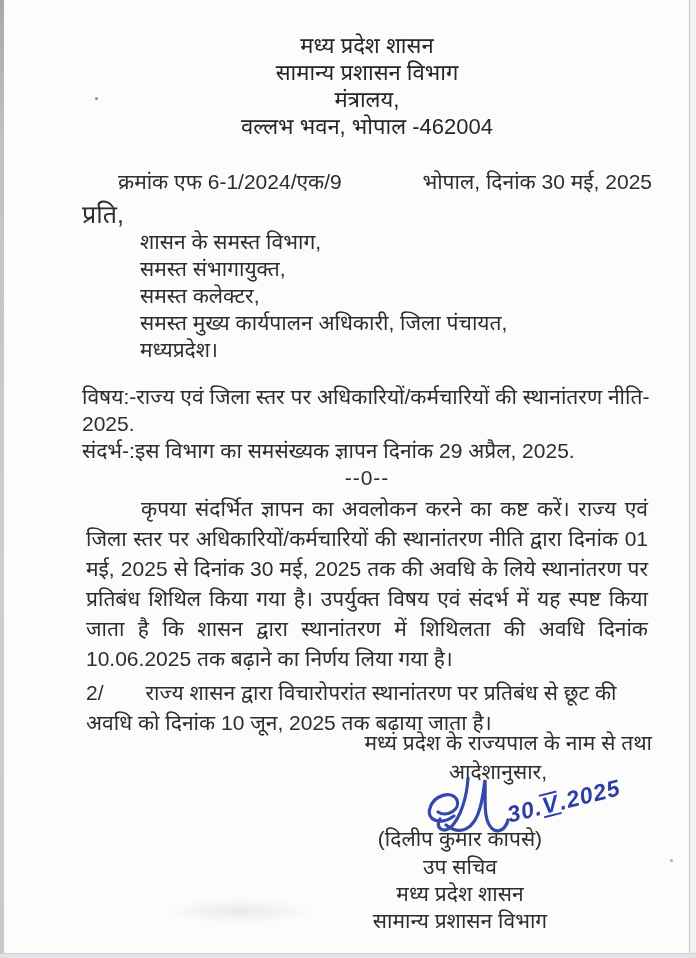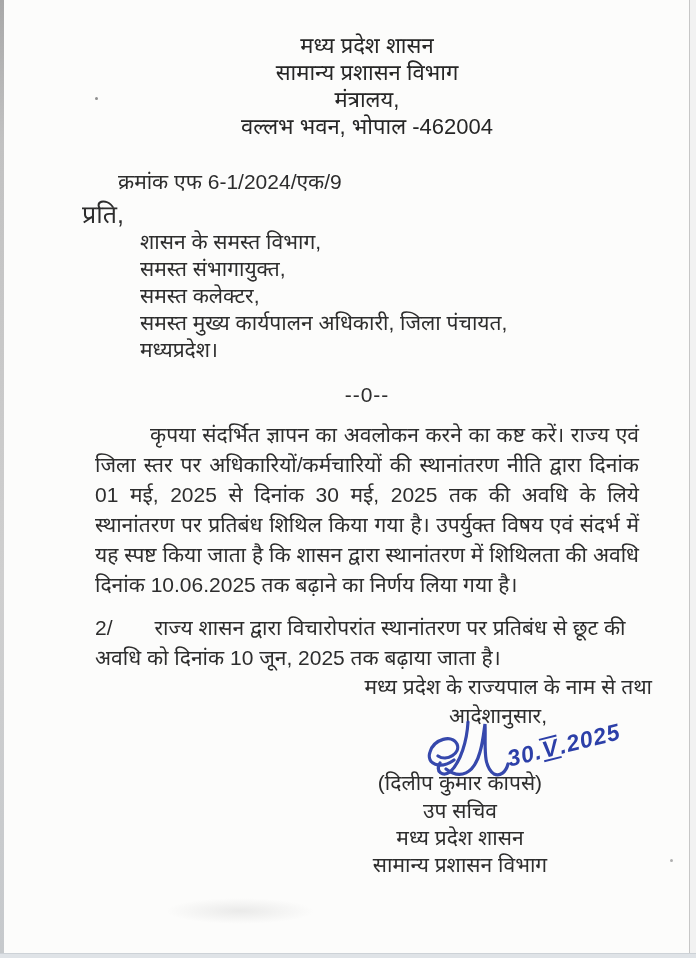--- a/index.html
+++ b/index.html
@@ -46,21 +46,21 @@
   }
   .refline{
     margin-top:28px;
     display:flex;justify-content:space-between;
     font-size:21px;line-height:27px;margin-left:36px;
   }
   .salutation{margin-top:6px;font-size:25px;line-height:27px;}
   .addressees{margin:0 0 0 58px;font-size:21px;line-height:27px;}
   .subject-block{margin-top:20px;font-size:21px;line-height:27px;}
   .divider{margin-top:2px;height:24px;text-align:center;font-size:21px;letter-spacing:1px;}
-  .para{font-size:21px;line-height:30px;margin:13px;}
+  .para{font-size:21px;line-height:30px;margin:4px;}
   .para1{text-align:justify;text-indent:55px;}
   .para2 .p2-gap{display:inline-block;width:42px;}
   .closing{
     position:relative;
     margin-top:-14px;
     height:230px;
     font-size:21px;
   }
   .c-line1{position:absolute;top:0;right:0;white-space:nowrap;text-align:right;}
   .c-line2{position:absolute;top:29px;right:105px;white-space:nowrap;}
@@ -97,33 +97,36 @@
 
   <header class="letterhead">
     <div>मध्य प्रदेश शासन</div>
     <div>सामान्य प्रशासन विभाग</div>
     <div>मंत्रालय,</div>
     <div>वल्लभ भवन, भोपाल -462004</div>
   </header>
 
   <div class="refline">
     <span>क्रमांक एफ 6-1/2024/एक/9</span>
+    <span>भोपाल, दिनांक 30 मई, 2025</span>
   </div>
 
   <div class="salutation">प्रति,</div>
 
   <div class="addressees">
     <div>शासन के समस्त विभाग,</div>
     <div>समस्त संभागायुक्त,</div>
     <div>समस्त कलेक्टर,</div>
     <div>समस्त मुख्य कार्यपालन अधिकारी, जिला पंचायत,</div>
     <div>मध्यप्रदेश।</div>
   </div>
 
   <div class="subject-block">
+    <div>विषय:-राज्य एवं जिला स्तर पर अधिकारियों/कर्मचारियों की स्थानांतरण नीति- 2025.</div>
+    <div>संदर्भ-:इस विभाग का समसंख्यक ज्ञापन दिनांक 29 अप्रैल, 2025.</div>
   </div>
 
   <div class="divider">--0--</div>
 
   <p class="para para1">कृपया संदर्भित ज्ञापन का अवलोकन करने का कष्ट करें। राज्य एवं जिला स्तर पर अधिकारियों/कर्मचारियों की स्थानांतरण नीति द्वारा दिनांक 01 मई, 2025 से दिनांक 30 मई, 2025 तक की अवधि के लिये स्थानांतरण पर प्रतिबंध शिथिल किया गया है। उपर्युक्त विषय एवं संदर्भ में यह स्पष्ट किया जाता है कि शासन द्वारा स्थानांतरण में शिथिलता की अवधि दिनांक 10.06.2025 तक बढ़ाने का निर्णय लिया गया है।</p>
 
   <p class="para para2"><span>2/</span><span class="p2-gap"></span><span>राज्य शासन द्वारा विचारोपरांत स्थानांतरण पर प्रतिबंध से छूट की अवधि को दिनांक 10 जून, 2025 तक बढ़ाया जाता है।</span></p>
 
   <div class="closing">
     <div class="c-line1">मध्य प्रदेश के राज्यपाल के नाम से तथा</div>

